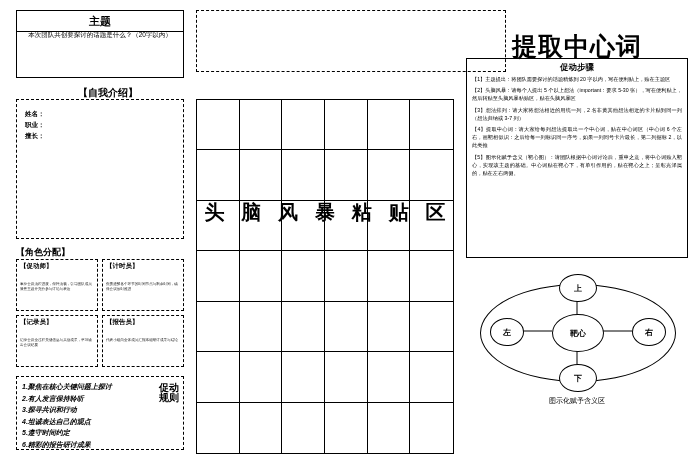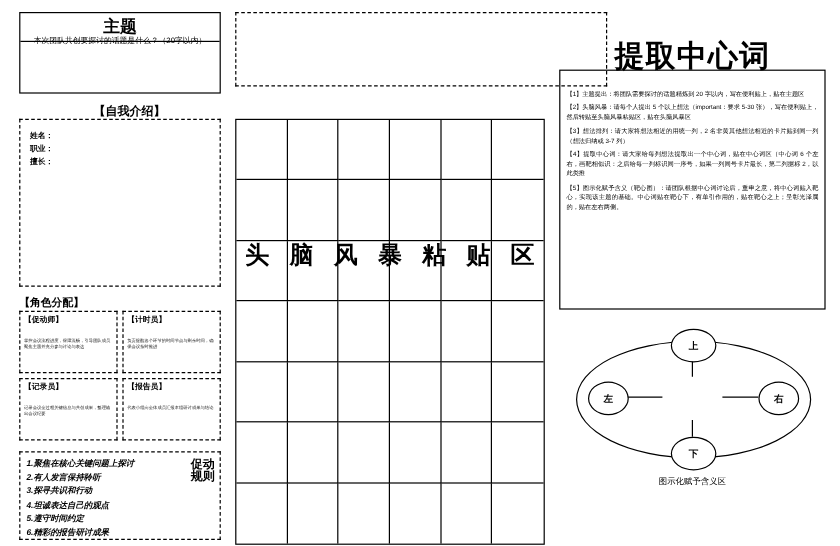--- a/index.html
+++ b/index.html
@@ -19,21 +19,21 @@
   .solid { border: 1px solid #000; }
   .dashed { border: 1px dashed #000; }
 
   
   #theme-box {
     left: 16px; top: 10px; width: 168px; height: 68px;
   }
   #theme-title {
     position: absolute; left: 0; top: 0; width: 100%;
     border-bottom: 1px solid #000;
-    font-size: 14px; font-weight: bold; text-align: center;
+    font-size: 11px; font-weight: bold; text-align: center;
     padding: 3px 0 2px 0;
   }
   #theme-question {
     position: absolute; left: 0; top: 17px; width: 100%;
     font-size: 6.5px; text-align: center; line-height: 10px;
     padding: 2px 4px; box-sizing: border-box;
   }
 
   
   #banner-box {
@@ -254,35 +254,37 @@
   <span>头</span>
   <span>脑</span>
   <span>风</span>
   <span>暴</span>
   <span>粘</span>
   <span>贴</span>
   <span>区</span>
 </div>
 
 <div class="abs solid" id="steps-box">
+  <div id="steps-title">促动步骤</div>
   <div id="steps-body">
     <p>【1】主题提出：将团队需要探讨的话题精炼到 20 字以内，写在便利贴上，贴在主题区</p>
     <p>【2】头脑风暴：请每个人提出 5 个以上想法（important：要求 5-30 张），写在便利贴上，然后转贴至头脑风暴粘贴区，贴在头脑风暴区</p>
     <p>【3】想法排列：请大家将想法相近的用统一列，2 名非黄其他想法相近的卡片贴到同一列（想法归纳或 3-7 列）</p>
     <p>【4】提取中心词：请大家给每列想法提取出一个中心词，贴在中心词区（中心词 6 个左右，画靶相似识：之后给每一列标识同一序号，如果一列同号卡片最长，第二列据标 2，以此类推</p>
     <p>【5】图示化赋予含义（靶心图）：请团队根据中心词讨论后，重申之意，将中心词贴入靶心，实现该主题的基础。中心词贴在靶心下，有单引作用的，贴在靶心之上；呈彰光泽属的，贴在左右两侧。</p>
   </div>
 </div>
 
 <div class="abs" id="target-area">
   <div class="ellipse-outer"></div>
   <svg width="222" height="116" style="position:absolute;left:0;top:0;">
     <line x1="111" y1="22" x2="111" y2="36" stroke="#000" stroke-width="1"></line>
     <line x1="111" y1="72" x2="111" y2="86" stroke="#000" stroke-width="1"></line>
     <line x1="56" y1="53" x2="86" y2="53" stroke="#000" stroke-width="1"></line>
     <line x1="136" y1="53" x2="166" y2="53" stroke="#000" stroke-width="1"></line>
   </svg>
+  <div class="node" id="node-center">靶心</div>
   <div class="node" id="node-top">上</div>
   <div class="node" id="node-bottom">下</div>
   <div class="node" id="node-left">左</div>
   <div class="node" id="node-right">右</div>
   <div id="target-caption">图示化赋予含义区</div>
 </div>
 
 </body></html>

